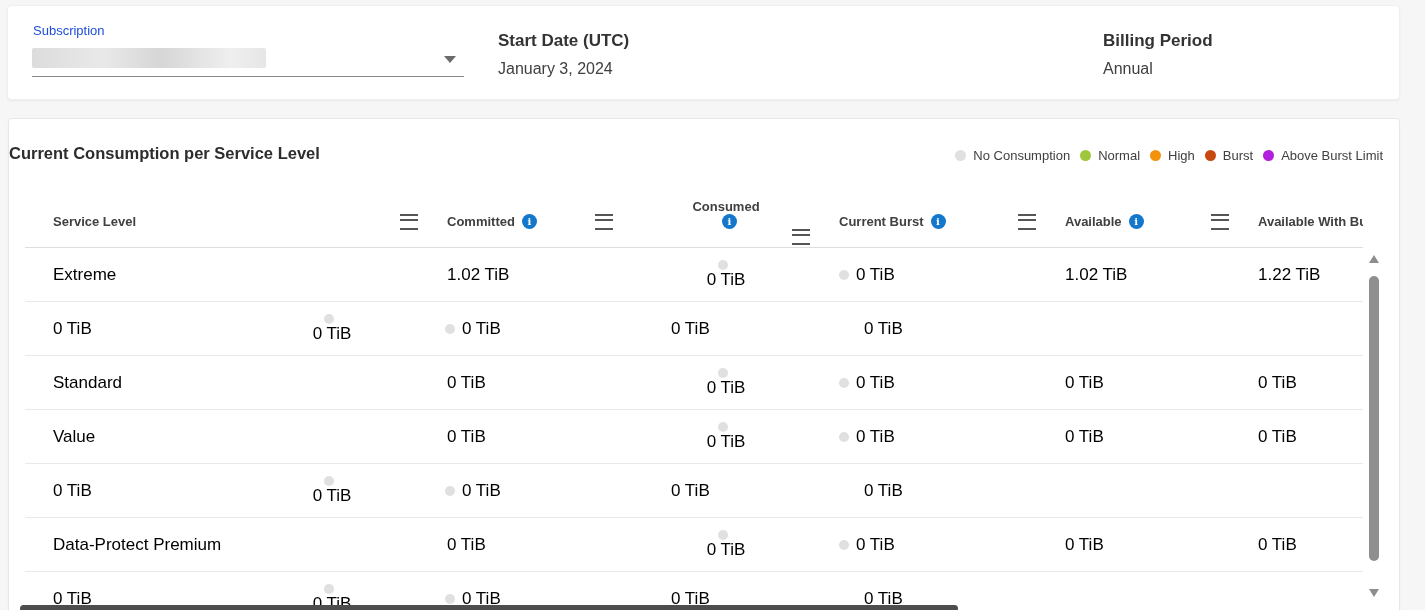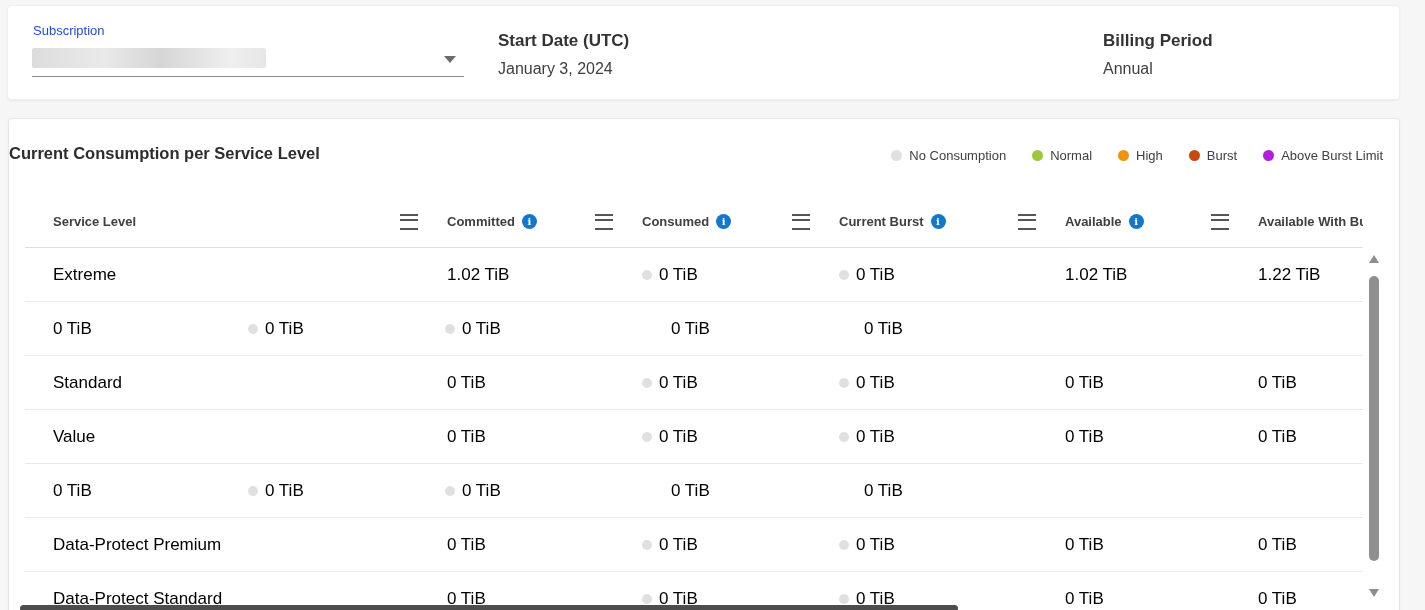--- a/index.html
+++ b/index.html
@@ -36,31 +36,31 @@
   .card{
     position:absolute;left:8px;top:118px;width:1392px;height:620px;
     background:#fff;border:1px solid #e7e7e7;border-radius:4px;box-sizing:border-box;
     box-shadow:0 1px 2px rgba(0,0,0,.04);
   }
   .card-head{
     display:flex;justify-content:space-between;align-items:flex-end;
     margin:20px 16px 0 0;height:24px;
   }
   .card-title{font-size:16.5px;font-weight:700;color:#2d2d2d;}
-  .legend{display:flex;align-items:center;gap:26px;}
+  .legend{display:flex;align-items:center;gap:10px;}
   .legend-item{display:flex;align-items:center;gap:7px;font-size:13px;color:#404040;}
   .legend-dot{width:11px;height:11px;border-radius:50%;flex:0 0 auto;}
 
   
   .table-wrap{margin:33px 0 0 16px;width:1338px;overflow:hidden;}
   .thead,.trow{display:flex;align-items:center;padding-left:28px;box-sizing:border-box;width:1421px;}
   .thead{height:52px;border-bottom:1px solid #dedede;}
   .trow{height:54px;border-bottom:1px solid #e9e9e9;background:#fff;}
   .cell,.hcell{display:flex;align-items:center;box-sizing:border-box;padding-right:29px;flex:0 0 auto;}
-  .c1{width:394px;} .c2{width:195px;} .c3{width:197px;} .c4{width:226px;} .c5{width:193px;} .c6{width:229px;padding-right:0;}
+  .c1{width:394px;} .c2{width:195px;} .c3{width:197px;flex-direction:column;} .c4{width:226px;} .c5{width:193px;} .c6{width:229px;padding-right:0;}
   .hcell{font-size:13px;font-weight:700;color:#404040;white-space:nowrap;}
   .cell{font-size:17px;color:#000000;white-space:nowrap;}
   .info-icon{
     width:15px;height:15px;border-radius:50%;background:var(--info,#1377cc);
     color:#fff;font-size:10px;font-weight:700;font-family:"DejaVu Serif",serif;
     display:inline-flex;align-items:center;justify-content:center;
     margin-left:7px;cursor:pointer;flex:0 0 auto;
   }
   .menu-icon{
     width:18px;height:12px;margin-left:auto;cursor:pointer;position:relative;flex:0 0 auto;
@@ -285,23 +285,20 @@
     </div>
     <div class="cell c5">
       <span>0 TiB</span>
     </div>
     <div class="cell c6">
       <span>0 TiB</span>
     </div>
   </div>
 
   <div class="trow">
-    <div class="cell c1">
-      <span>Data-Protect Standard</span>
-    </div>
     <div class="cell c2">
       <span>0 TiB</span>
     </div>
     <div class="cell c3">
       <span class="dot"></span>
       <span>0 TiB</span>
     </div>
     <div class="cell c4">
       <span class="dot"></span>
       <span>0 TiB</span>

